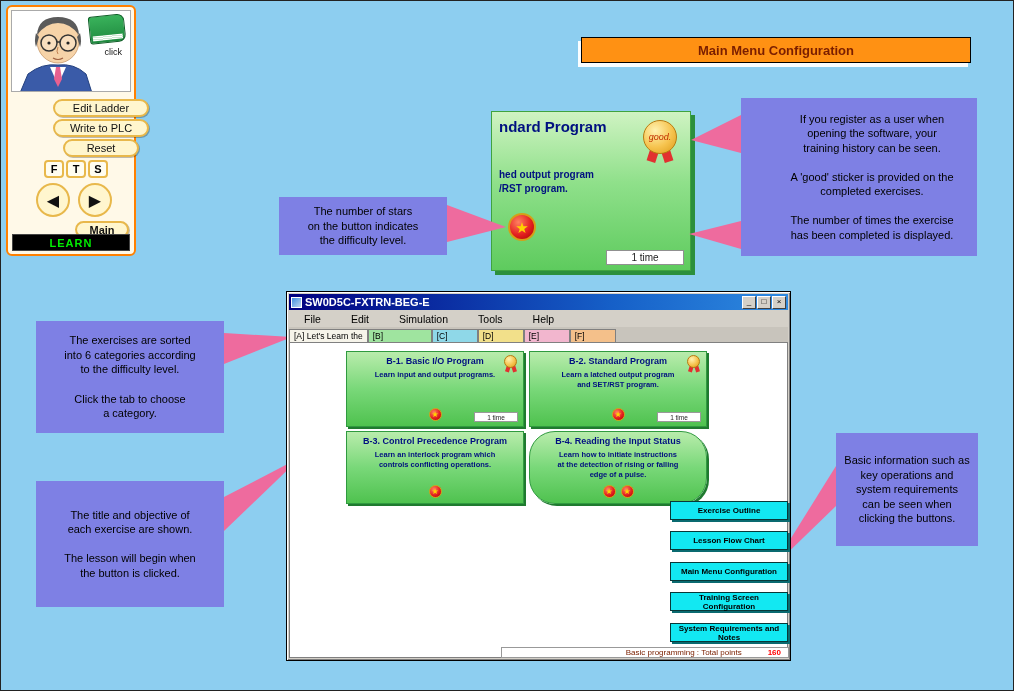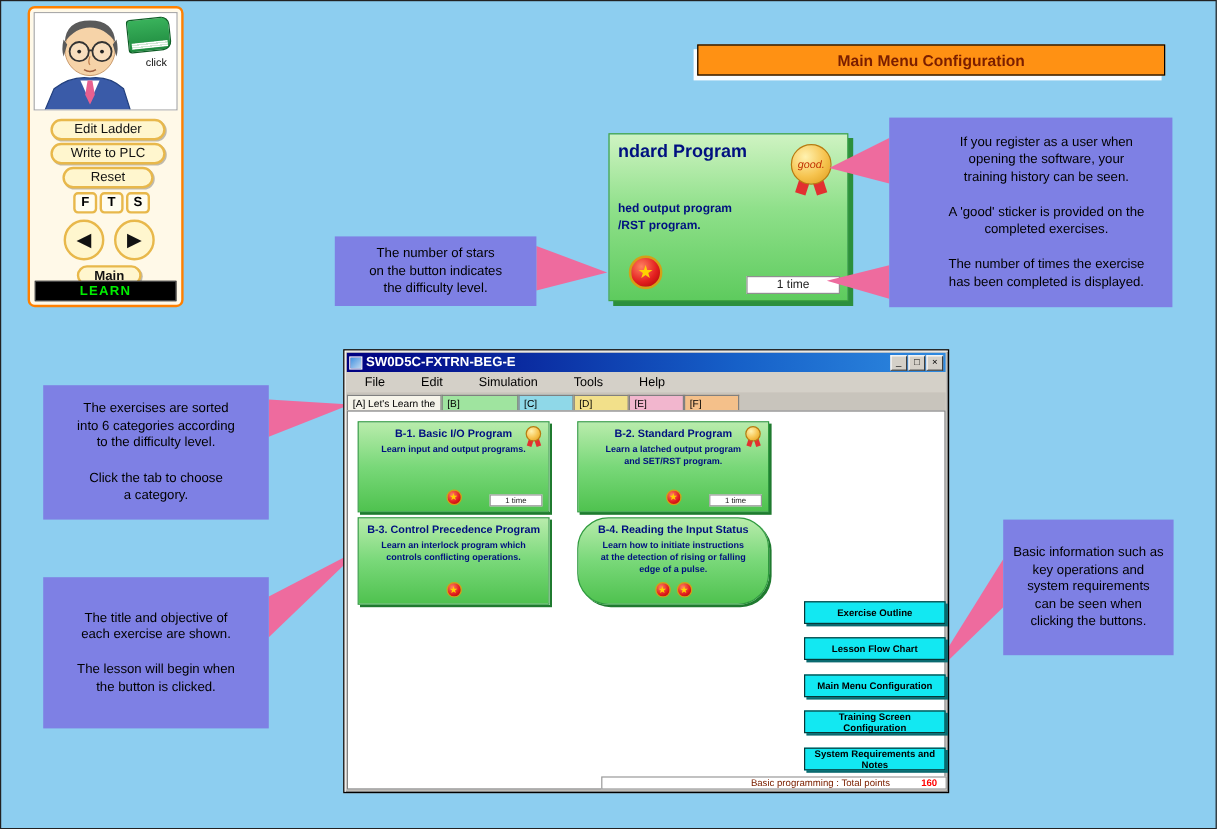--- a/index.html
+++ b/index.html
@@ -1,40 +1,40 @@
 <!DOCTYPE html>
 <html><head>
 <meta charset="utf-8">
 <style>
   * { margin:0; padding:0; box-sizing:border-box; }
   body { font-family:"Liberation Sans", sans-serif; background:#666; }
   .stage { position:relative; width:1014px; height:691px; background:#8DCEF0; overflow:hidden; border:1px solid #222; }
 
   
-  .tutor { position:absolute; left:22px; top:4px; width:130px; height:251px; background:#FFF9E8; border:2px solid #FF8000; border-radius:6px; }
+  .tutor { position:absolute; left:5px; top:4px; width:130px; height:251px; background:#FFF9E8; border:2px solid #FF8000; border-radius:6px; }
   .portrait { position:absolute; left:3px; top:3px; width:120px; height:82px; background:#fff; border:1px solid #aaa; overflow:hidden; }
   .book { position:absolute; right:5px; top:4px; width:36px; height:28px; background:linear-gradient(180deg,#39B25B,#1F8A3F); border:1px solid #0E5E26; border-radius:3px 7px 7px 3px; transform:rotate(-6deg); }
   .book .pages { position:absolute; left:2px; right:2px; bottom:2px; height:5px; background:repeating-linear-gradient(180deg,#fff 0 1px,#cfe8d4 1px 2px); }
   .click-label { position:absolute; right:8px; top:36px; font-size:9px; color:#111; background:rgba(255,255,255,.8); }
-  .pill { position:absolute; background:#FFF6CE; border:2px solid #E8B84B; border-radius:9px; font-size:11px; color:#111; font-family:inherit; cursor:pointer; line-height:12px; box-shadow:1px 1px 0 rgba(0,0,0,.25); }
+  .pill { position:absolute; background:#FFF6CE; border:2px solid #E8B84B; border-radius:9px; font-size:11px; color:#111; font-family:inherit; cursor:pointer; line-height:12px; box-shadow:1px 1px 0 rgba(0,0,0,.25);margin-left:28px; }
   .btn-ladder { left:17px; top:92px; width:96px; height:18px; }
   .btn-plc    { left:17px; top:112px; width:96px; height:18px; }
   .btn-reset  { left:27px; top:132px; width:76px; height:18px; }
   .sq { position:absolute; top:153px; width:20px; height:18px; background:#FFFDF0; border:2px solid #E8B84B; border-radius:4px; font-weight:bold; font-size:11px; font-family:inherit; cursor:pointer; }
   .sq.f { left:36px; } .sq.t { left:58px; } .sq.s { left:80px; }
   .navbtn { position:absolute; top:176px; width:34px; height:34px; border-radius:50%; background:#FFF6CE; border:2px solid #E8B84B; font-size:16px; color:#111; display:flex; align-items:center; justify-content:center; cursor:pointer; font-family:inherit; }
   .navbtn.prev { left:28px; } .navbtn.next { left:70px; }
   .btn-main { left:39px; top:214px; width:54px; height:17px;font-weight:bold; }
   .learn { position:absolute; left:4px; right:4px; bottom:3px; height:17px; background:#000; border:1px solid #444; color:#00EE00; font-weight:bold; font-size:11px; letter-spacing:1px; display:flex; align-items:center; justify-content:center; }
 
   
   .banner { position:absolute; left:580px; top:36px; width:390px; height:26px; background:#FF9113; border:1px solid #000; color:#7A1E00; font-weight:bold; font-size:13px; display:flex; align-items:center; justify-content:center; box-shadow:-3px 4px 0 rgba(255,255,255,.95); }
 
   
-  .zoomcard { position:absolute; left:490px; top:110px; width:200px; height:140px; background:linear-gradient(180deg,#CFF3C2 0%,#8FE08A 45%,#5ECB5E 100%); border:1px solid #3FA33F; box-shadow:4px 4px 0 #2C8F3C; overflow:visible;margin-left:16px; }
+  .zoomcard { position:absolute; left:490px; top:110px; width:200px; height:160px; background:linear-gradient(180deg,#CFF3C2 0%,#8FE08A 45%,#5ECB5E 100%); border:1px solid #3FA33F; box-shadow:4px 4px 0 #2C8F3C; overflow:visible; }
   .zc-title { position:absolute; left:7px; top:6px; font-size:15px; font-weight:bold; color:#001080; }
   .zc-body { position:absolute; left:7px; top:56px; font-size:10px; font-weight:bold; color:#001080; line-height:1.35; white-space:pre-line; }
   .sticker { position:absolute; left:150px; top:8px; width:36px; height:44px; }
   .sticker .ribbon { position:absolute; bottom:2px; width:9px; height:17px; background:#E23030; }
   .sticker .r1 { left:7px; transform:rotate(18deg); }
   .sticker .r2 { right:7px; transform:rotate(-18deg); }
   .sticker .disc { position:absolute; left:1px; top:0; width:34px; height:34px; border-radius:50%; background:radial-gradient(circle at 35% 30%,#FFF2B0,#F6C34E 55%,#DC9A18); border:1px solid #B87A10; display:flex; align-items:center; justify-content:center; font-size:9px; font-style:italic; font-weight:normal; color:#C03000; }
   .star-big { position:absolute; left:16px; top:101px; width:28px; height:28px; border-radius:50%; background:radial-gradient(circle at 35% 30%,#FF8060,#E42020 55%,#A80000); border:2px solid #D4A017; display:flex; align-items:center; justify-content:center; color:#FFD200; font-size:15px; line-height:1; cursor:pointer; }
   .zc-times { position:absolute; right:6px; bottom:5px; width:78px; height:15px; background:#fff; border:1px solid #909090; font-size:10px; color:#222; display:flex; align-items:center; justify-content:center; }
 
@@ -58,21 +58,21 @@
   .menu { padding:0 15px; cursor:pointer; }
   .tabrow { position:absolute; left:2px; right:2px; top:35px; height:15px; background:#C8C4BC; display:flex; align-items:flex-end; overflow:hidden; }
   .tab { font-size:8.5px; padding:1px 4px 1px; border:1px solid #808080; border-bottom:none; background:#F6F4EA; white-space:nowrap; cursor:pointer; }
   .tab.t-b { background:#9FE49F; min-width:64px; }
   .tab.t-c { background:#8FD8E8; min-width:46px; }
   .tab.t-d { background:#F2E08A; min-width:46px; }
   .tab.t-e { background:#F2B6CE; min-width:46px; }
   .tab.t-f { background:#F4C08A; min-width:46px; }
   .client { position:absolute; left:2px; right:2px; top:50px; bottom:2px; background:#fff; border:1px solid #808080; }
 
-  .card { position:absolute; width:160px; background:linear-gradient(180deg,#B9ECAC,#79D879 50%,#4FC24F); border:1px solid #2F9A3F; box-shadow:2px 2px 0 #1F7A2F; cursor:pointer; }
+  .card { position:absolute; width:178px; background:linear-gradient(180deg,#B9ECAC,#79D879 50%,#4FC24F); border:1px solid #2F9A3F; box-shadow:2px 2px 0 #1F7A2F; cursor:pointer;margin-left:48px; }
   .card.c1 { left:8px;   top:8px;  height:76px; }
   .card.c2 { left:191px; top:8px;  height:76px; }
   .card.c3 { left:8px;   top:88px; height:73px; }
   .card.c4 { left:191px; top:88px; height:73px;border-radius:26px; }
   .card-title { margin-top:4px; text-align:center; font-size:9px; font-weight:bold; color:#001080; }
   .card-body { margin-top:4px; text-align:center; font-size:7.5px; font-weight:bold; color:#001080; line-height:1.3; white-space:pre-line; }
   .card-stars { position:absolute; left:0; right:0; bottom:5px; text-align:center; display:flex; justify-content:center; gap:5px; }
   .star-sm { display:inline-flex; width:13px; height:13px; border-radius:50%; background:radial-gradient(circle at 35% 30%,#FF8060,#E42020 55%,#A80000); border:1px solid #D4A017; color:#FFD200; font-size:8px; line-height:1; align-items:center; justify-content:center; }
   .card-times { position:absolute; right:5px; bottom:4px; width:44px; height:10px; background:#fff; border:1px solid #999; font-size:6.5px; color:#222; display:flex; align-items:center; justify-content:center; }
   .mini-sticker { position:absolute; right:5px; top:3px; width:14px; height:17px; }

